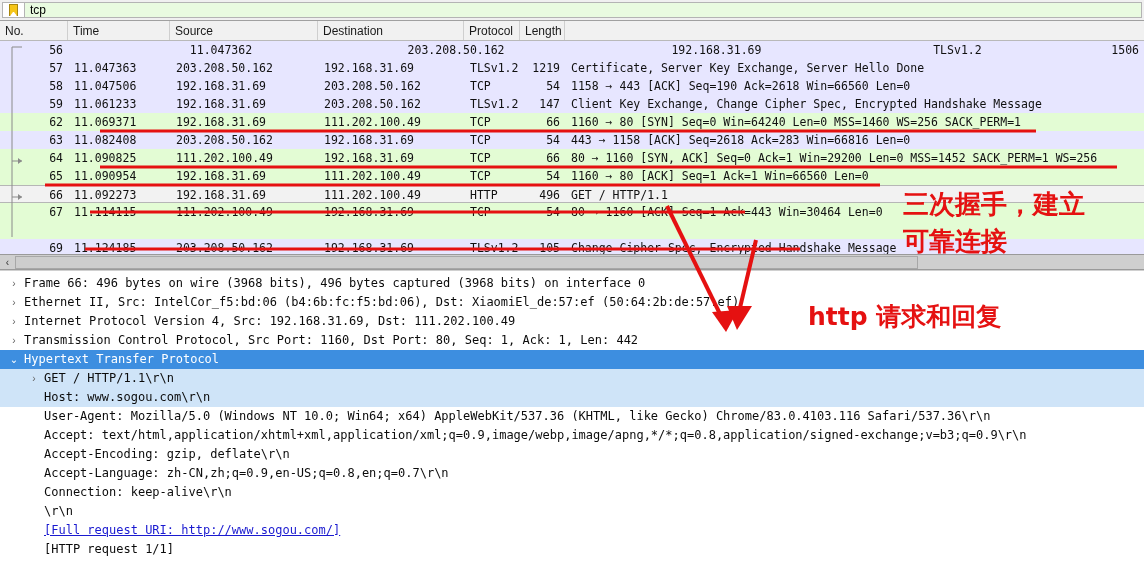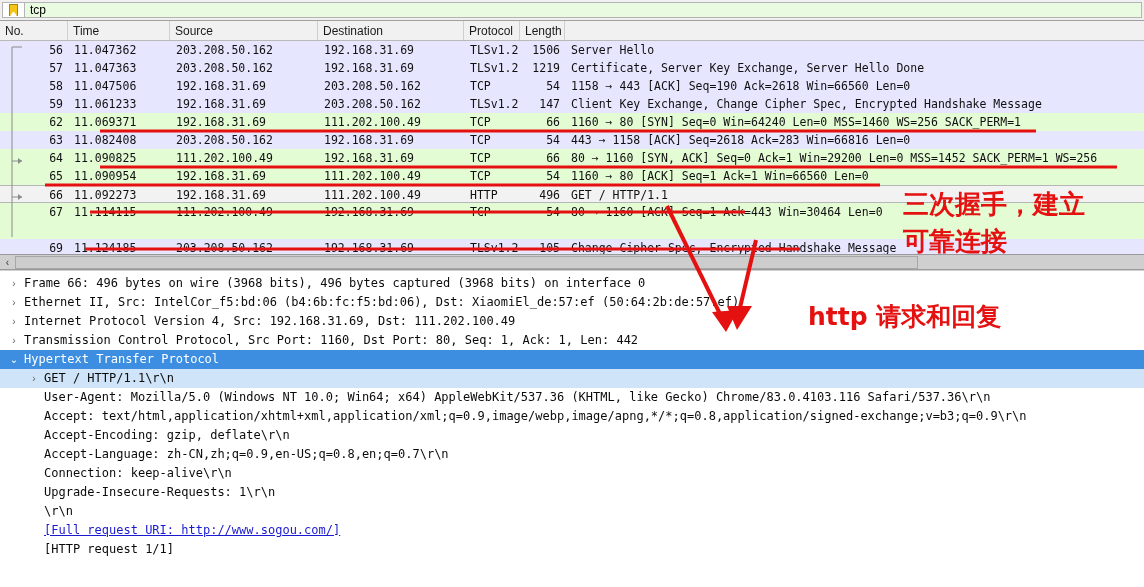--- a/index.html
+++ b/index.html
@@ -228,21 +228,20 @@
   </div>
 
   <div id="rows">
       <div class="prow bg-tls">
         <div class="cell c-no num">56</div>
         <div class="cell c-time lpad">11.047362</div>
         <div class="cell c-src lpad">203.208.50.162</div>
         <div class="cell c-dst lpad">192.168.31.69</div>
         <div class="cell c-proto lpad">TLSv1.2</div>
         <div class="cell c-len num">1506</div>
-        <div class="cell c-info lpad">Server Hello</div>
       </div>
       <div class="prow bg-tls">
         <div class="cell c-no num">57</div>
         <div class="cell c-time lpad">11.047363</div>
         <div class="cell c-src lpad">203.208.50.162</div>
         <div class="cell c-dst lpad">192.168.31.69</div>
         <div class="cell c-proto lpad">TLSv1.2</div>
         <div class="cell c-len num">1219</div>
         <div class="cell c-info lpad">Certificate, Server Key Exchange, Server Hello Done</div>
       </div>
@@ -374,43 +373,43 @@
       <span class="dtext">Transmission Control Protocol, Src Port: 1160, Dst Port: 80, Seq: 1, Ack: 1, Len: 442</span>
     </div>
     <div class="drow d-ind0 sel-dark">
       <span class="twisty">⌄</span>
       <span class="dtext">Hypertext Transfer Protocol</span>
     </div>
     <div class="drow d-ind1 sel-light">
       <span class="twisty">›</span>
       <span class="dtext">GET / HTTP/1.1\r\n</span>
     </div>
+    <div class="drow d-ind1 sel-light">
+      <span class="twisty"></span>
+      <span class="dtext">Host: www.sogou.com\r\n</span>
+    </div>
     <div class="drow d-ind1">
       <span class="twisty"></span>
       <span class="dtext">User-Agent: Mozilla/5.0 (Windows NT 10.0; Win64; x64) AppleWebKit/537.36 (KHTML, like Gecko) Chrome/83.0.4103.116 Safari/537.36\r\n</span>
     </div>
     <div class="drow d-ind1">
       <span class="twisty"></span>
       <span class="dtext">Accept: text/html,application/xhtml+xml,application/xml;q=0.9,image/webp,image/apng,*/*;q=0.8,application/signed-exchange;v=b3;q=0.9\r\n</span>
     </div>
     <div class="drow d-ind1">
       <span class="twisty"></span>
       <span class="dtext">Accept-Encoding: gzip, deflate\r\n</span>
     </div>
     <div class="drow d-ind1">
       <span class="twisty"></span>
       <span class="dtext">Accept-Language: zh-CN,zh;q=0.9,en-US;q=0.8,en;q=0.7\r\n</span>
     </div>
     <div class="drow d-ind1">
       <span class="twisty"></span>
       <span class="dtext">Connection: keep-alive\r\n</span>
-    </div>
-    <div class="drow d-ind1">
-      <span class="twisty"></span>
-      <span class="dtext">Upgrade-Insecure-Requests: 1\r\n</span>
     </div>
     <div class="drow d-ind1">
       <span class="twisty"></span>
       <span class="dtext">\r\n</span>
     </div>
     <div class="drow d-ind1">
       <span class="twisty"></span>
       <span class="dtext link">[Full request URI: http://www.sogou.com/]</span>
     </div>
     <div class="drow d-ind1">

